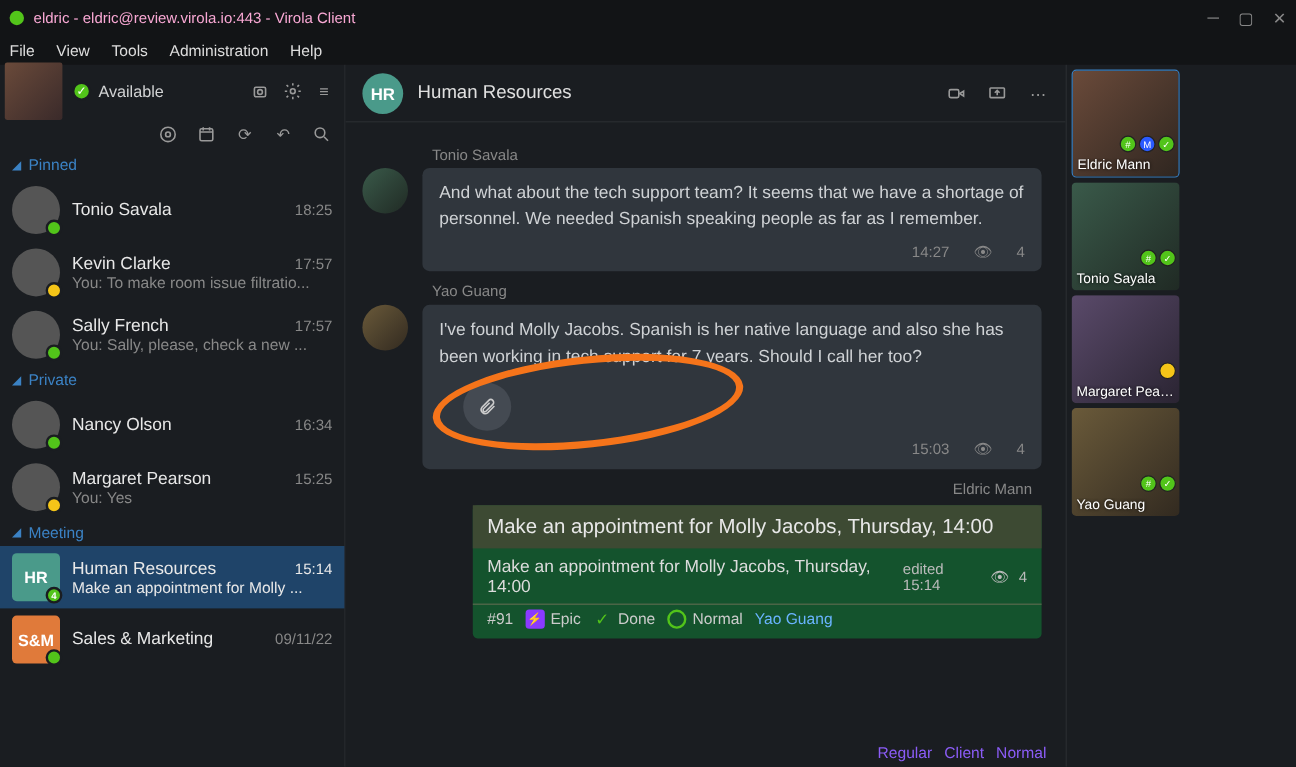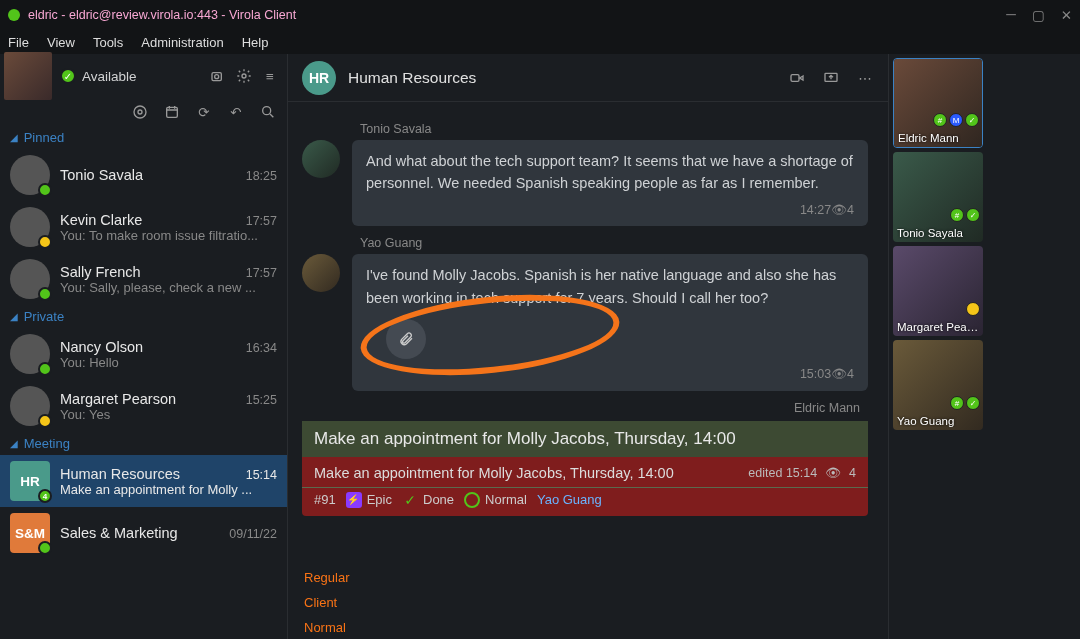--- a/index.html
+++ b/index.html
@@ -36,33 +36,33 @@
 .room-h { height:48px; display:flex; align-items:center; gap:12px; padding:0 14px; border-bottom:1px solid #2a2d31; }
 .room-av { width:34px; height:34px; border-radius:50%; background:#4a9a8a; color:#fff; display:flex; align-items:center; justify-content:center; font-size:14px; font-weight:600; }
 .room-name { color:#e0e0e0; font-size:15.5px; flex:1; }
 .room-icons { display:flex; gap:16px; color:#999; }
 .msgs { flex:1; overflow:hidden; padding:14px 20px 6px 14px; }
 .m-author { color:#888; font-size:12.5px; margin:6px 0 4px 58px; }
 .m-author.r { text-align:right; margin-right:8px; }
 .m-row { display:flex; gap:12px; align-items:flex-start; margin-bottom:10px; }
 .m-row .av { width:38px; height:38px; }
 .bubble { background:#30363d; border-radius:6px; padding:10px 14px 6px 14px; max-width:520px; color:#cfd2d5; line-height:1.55; font-size:14.5px; position:relative; }
-.bub-ft { display:flex; justify-content:flex-end; gap:0; align-items:flex-start; color:#888; font-size:12.5px; margin-top:6px; }
+.bub-ft { display:flex; justify-content:flex-end; gap:20px; align-items:flex-start; color:#888; font-size:12.5px; margin-top:6px; }
 .attach { display:flex; gap:12px; align-items:center; margin-top:10px; margin-left:20px; position:relative; }
 .clip { width:40px; height:40px; border-radius:50%; background:#444a52; display:flex; align-items:center; justify-content:center; color:#ccc; font-size:18px; }
 .attach .fn { color:#4a9eff; font-size:14.5px; }
 .attach .fs { color:#999; font-size:13px; }
 .ring { position:absolute; left:-26px; top:-22px; width:260px; height:76px; border:6px solid #f5741a; border-radius:50%/50%; transform:rotate(-6deg); pointer-events:none; }
-.task { background:#7f1d1d; border-radius:4px; padding:0; margin-top:6px; font-size:14.5px; }
+.task { background:#14532d; border-radius:4px; padding:0; margin-left:92px; margin-top:6px; font-size:14.5px; }
 .task-t { background:#3d4a33; padding:8px 12px; font-size:17px; color:#e8e8e8; }
 .task-b { padding:8px 12px 6px 12px; color:#dcdcdc; display:flex; justify-content:space-between; align-items:center; }
 .task-m { padding:4px 12px 8px 12px; display:flex; gap:10px; align-items:center; font-size:13px; color:#ccc; border-top:1px solid #5a6a4e; }
 .pill { display:flex; align-items:center; gap:5px; }
 .sq-i { width:16px; height:16px; border-radius:3px; display:flex; align-items:center; justify-content:center; color:#fff; font-size:10px; }
-.modes { display:flex; justify-content:flex-end; gap:10px; padding:4px 16px; font-size:13px; color:#f97316;flex-direction:column; }
+.modes { display:flex; justify-content:flex-end; gap:10px; padding:4px 16px; font-size:13px; color:#8b5cf6; }
 .composer { height:42px; border-top:1px solid #2a2d31; display:flex; align-items:center; gap:12px; padding:0 14px; color:#777; }
 .composer input { flex:1; background:transparent; border:none; color:#ccc; font-size:14px; outline:none; }
 .right { width:192px; background:#1a1d21; padding:4px; display:flex; flex-wrap:wrap; gap:4px; align-content:flex-start; border-left:1px solid #2a2d31; }
 .pcard { width:90px; height:90px; border-radius:4px; position:relative; overflow:hidden; }
 .pcard .pimg { width:100%; height:100%; }
 .pcard .lbl { position:absolute; left:4px; bottom:3px; right:4px; color:#fff; font-size:11.5px; text-shadow:0 0 3px #000; white-space:nowrap; overflow:hidden; text-overflow:ellipsis; }
 .pcard .badges { position:absolute; right:3px; bottom:20px; display:flex; gap:2px; }
 .pcard.self { border:1px solid #3b82c4; }
 .bdg { width:14px; height:14px; border-radius:50%; border:1.5px solid #222; display:flex; align-items:center; justify-content:center; font-size:8px; color:#fff; }
 svg { width:16px; height:16px; }
@@ -181,21 +181,20 @@
     <div id="private">
         <div class="chat-item">
           <div class="av">
             <span class="dot g"></span>
           </div>
           <div class="col">
             <div class="row">
               <span class="name">Nancy Olson</span>
               <span class="time-s">16:34</span>
             </div>
-            <div class="prev">You: Hello</div>
           </div>
         </div>
         <div class="chat-item">
           <div class="av">
             <span class="dot y"></span>
           </div>
           <div class="col">
             <div class="row">
               <span class="name">Margaret Pearson</span>
               <span class="time-s">15:25</span>

